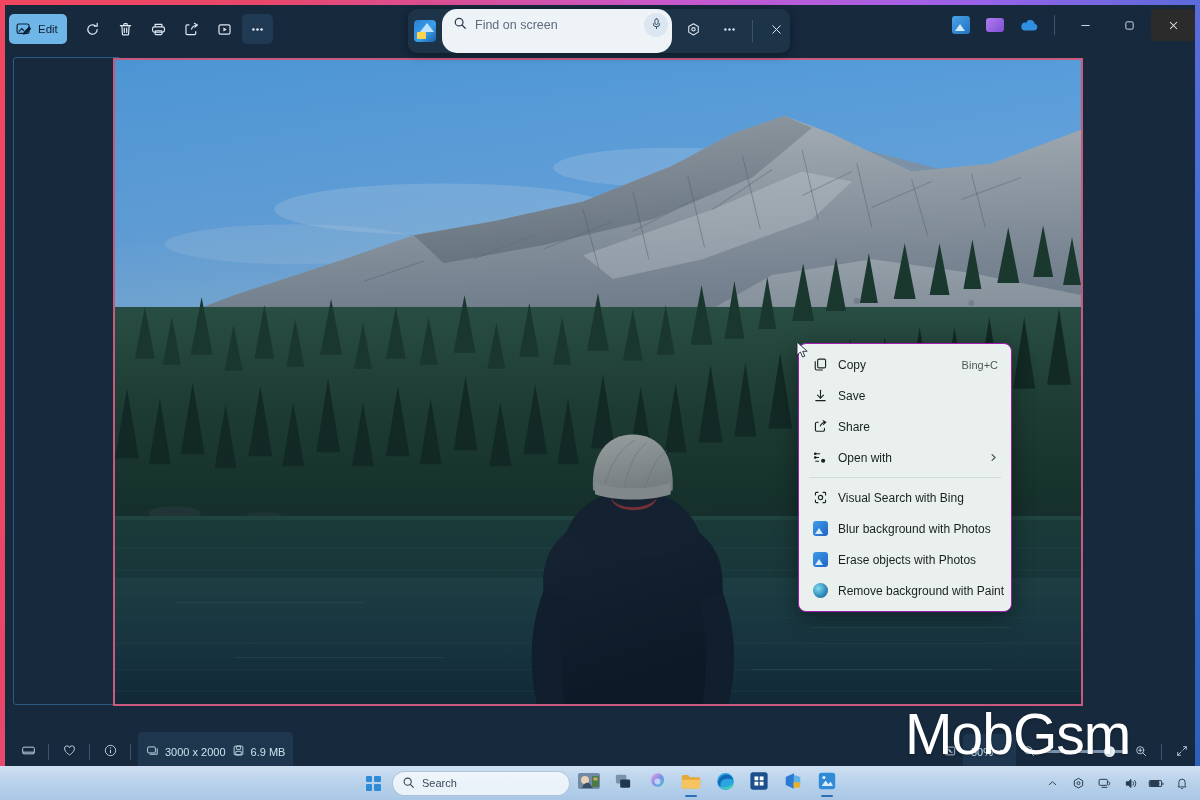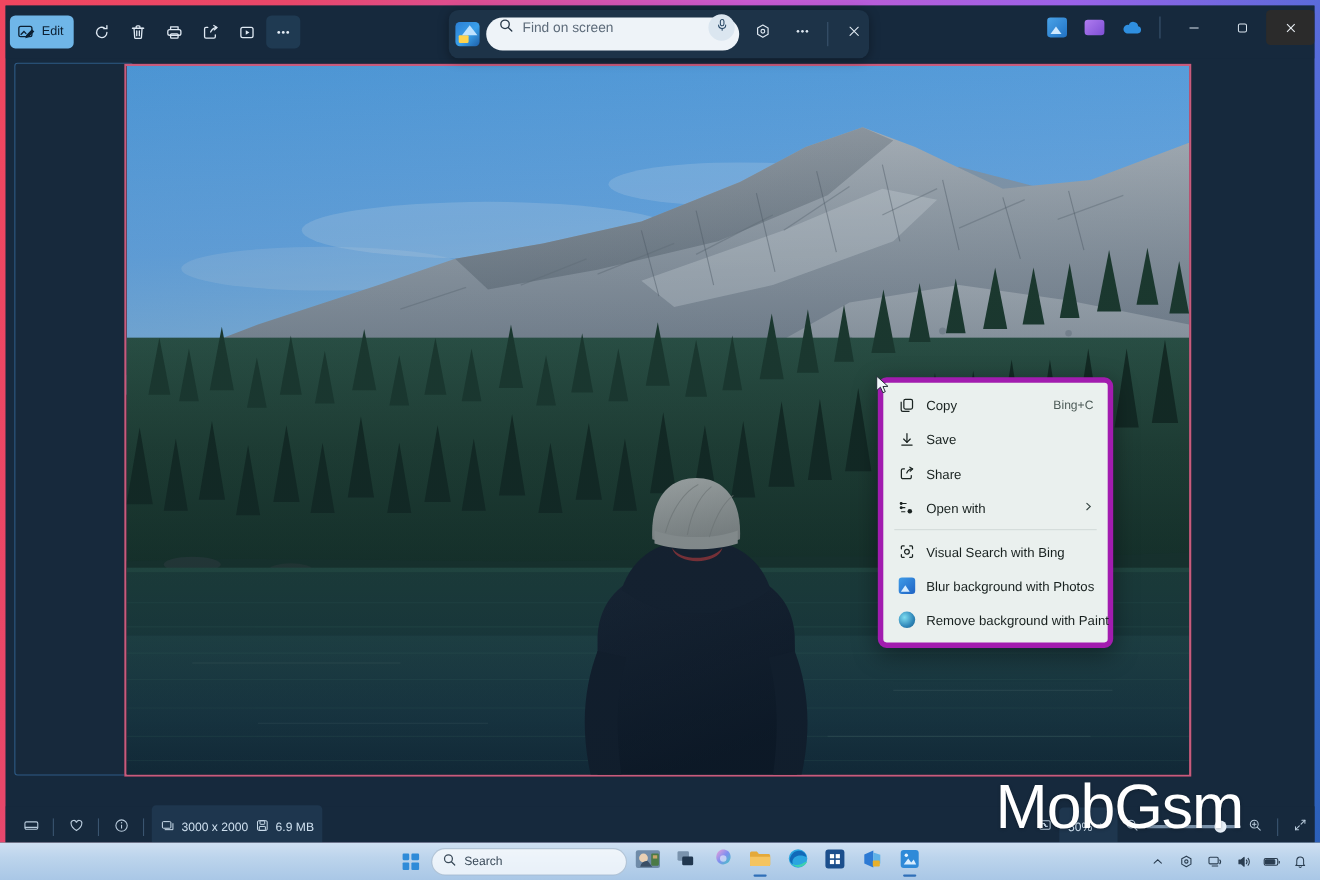--- a/index.html
+++ b/index.html
@@ -56,21 +56,21 @@
   .find-applogo::before {
     content:""; position:absolute; left:3px; bottom:3px; width:9px; height:7px;
     background:#ffd34d; border-radius:1px;
   }
   .find-applogo::after {
     content:""; position:absolute; right:2px; top:3px; width:0; height:0;
     border-left:7px solid transparent; border-right:7px solid transparent;
     border-bottom:9px solid #bfe3ff;
   }
   .find-input-wrap {
-    flex: 1; height: 30px; background: #eef3f8; border-radius: 15px;
+    flex: 1; height: 44px; background: #eef3f8; border-radius: 15px;
     display: flex; align-items: center; padding: 0 4px 12px 11px; gap: 8px;
   }
   .find-input {
     flex: 1; border: 0; outline: 0; background: transparent;
     font-family: "Liberation Sans", sans-serif; font-size: 12.5px; color: #1c2b3a;
   }
   .find-input::placeholder { color: #5d6b7a; }
   .mic-btn {
     width: 24px; height: 24px; border-radius: 12px; background: #dbe6f0;
     display: flex; align-items: center; justify-content: center; flex: none;
@@ -107,21 +107,21 @@
   
   .photo-wrap {
     position: absolute; left: 108px; top: 53px; width: 970px; height: 648px;
     border: 2px solid #c85b7d; background: #0a1520; overflow: hidden;
   }
   .photo { position:absolute; inset:0; }
 
   
   .ctx-menu {
     position: absolute; left: 793px; top: 338px; width: 214px;
-    background: #eaf0ee; border: 5px solid #a21caf; border-radius: 8px;
+    background: #eaf0ee; border: 1px solid #a21caf; border-radius: 8px;
     padding: 5px 4px; box-shadow: 0 6px 22px rgba(0,0,0,.38);
     font-size: 12px; color: #18211f;
   }
   .ctx-item {
     height: 31px; display: flex; align-items: center; gap: 10px;
     padding: 0 9px 0 9px; border-radius: 5px; cursor: default;
   }
   .ctx-ico { width: 16px; height: 16px; flex: none; display:flex; align-items:center; justify-content:center; }
   .ctx-label { flex: 1; white-space: nowrap; }
   .ctx-accel { color: #4c5a57; font-size: 11px; }
@@ -571,20 +571,26 @@
           <span class="ctx-label">Visual Search with Bing</span>
         </div>
 
         <div class="ctx-item">
           <span class="ctx-ico">
               <span class="ico-photos-sq"></span>
             </span>
           <span class="ctx-label">Blur background with Photos</span>
         </div>
 
+        <div class="ctx-item">
+          <span class="ctx-ico">
+              <span class="ico-photos-sq"></span>
+            </span>
+          <span class="ctx-label">Erase objects with Photos</span>
+        </div>
 
         <div class="ctx-item">
           <span class="ctx-ico">
               <span class="ico-paint"></span>
             </span>
           <span class="ctx-label">Remove background with Paint</span>
         </div>
       </div>
 
       <div class="cursor">

